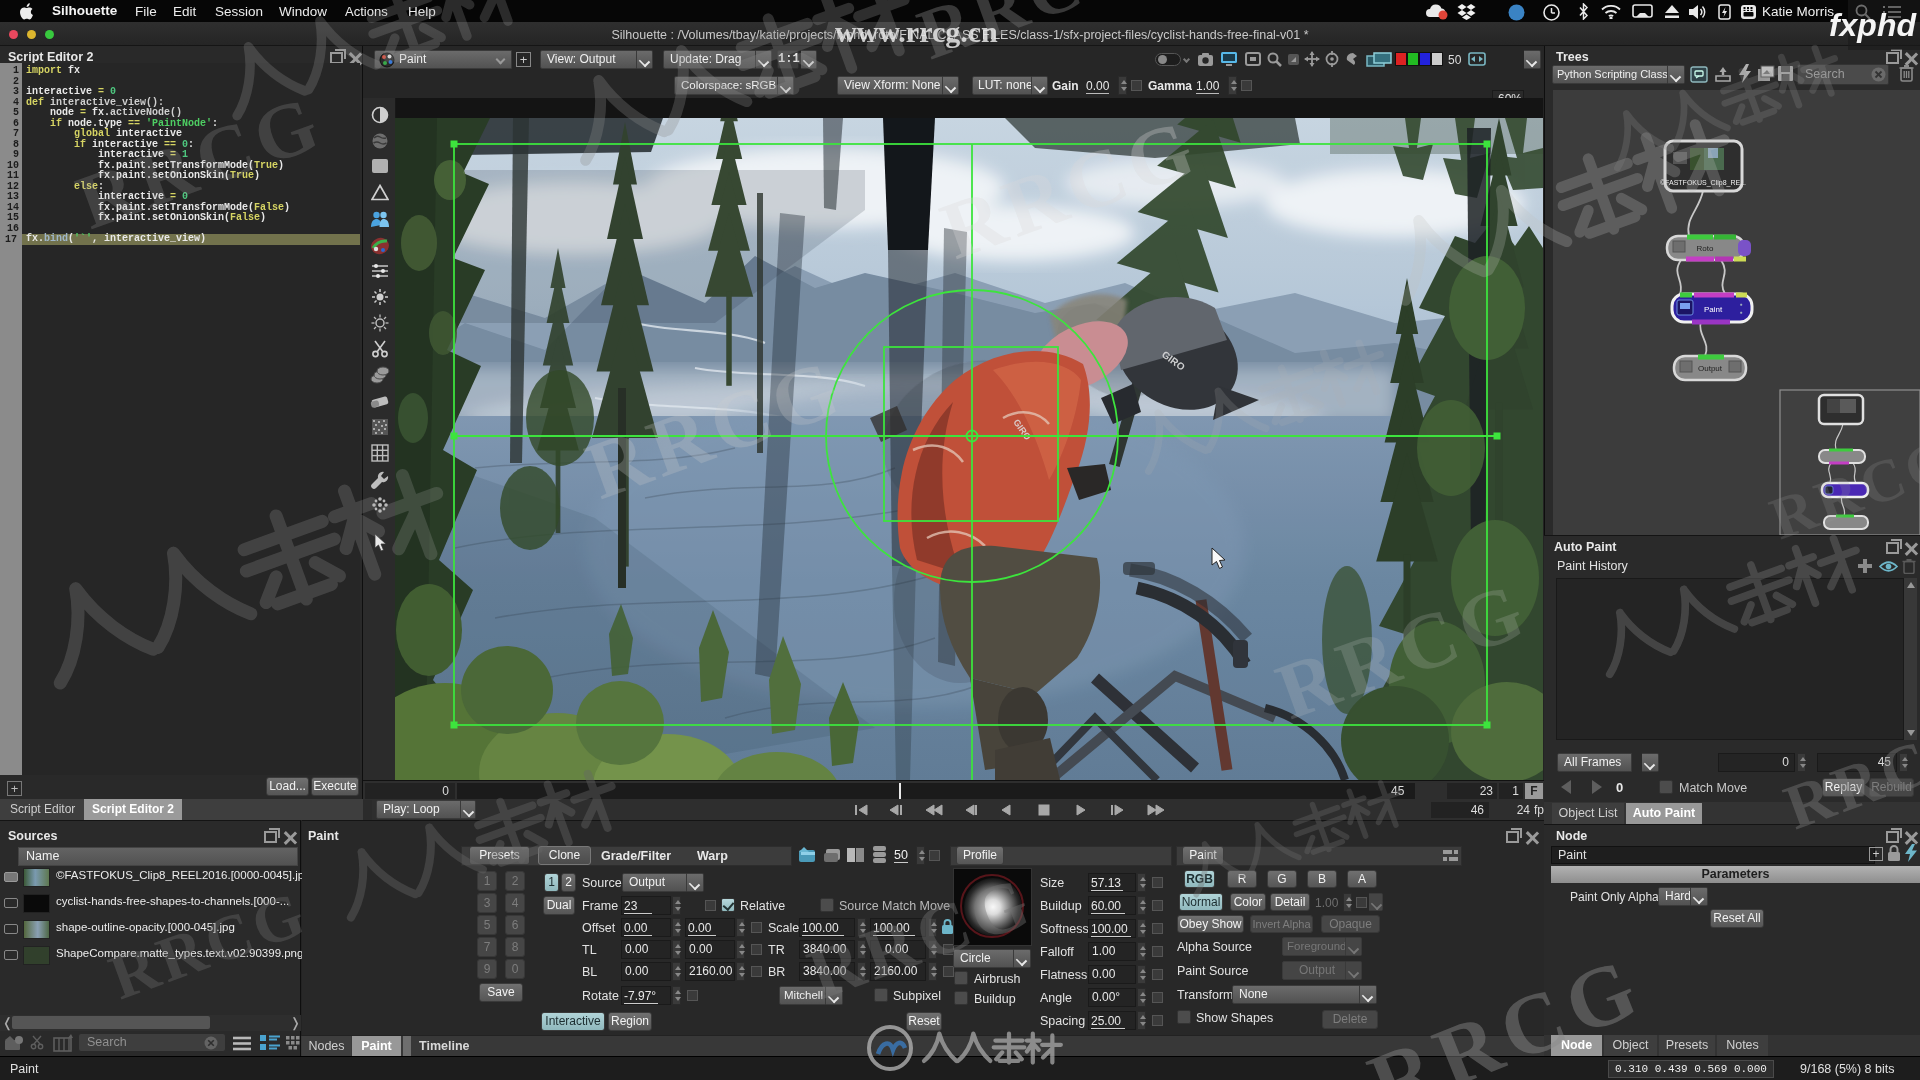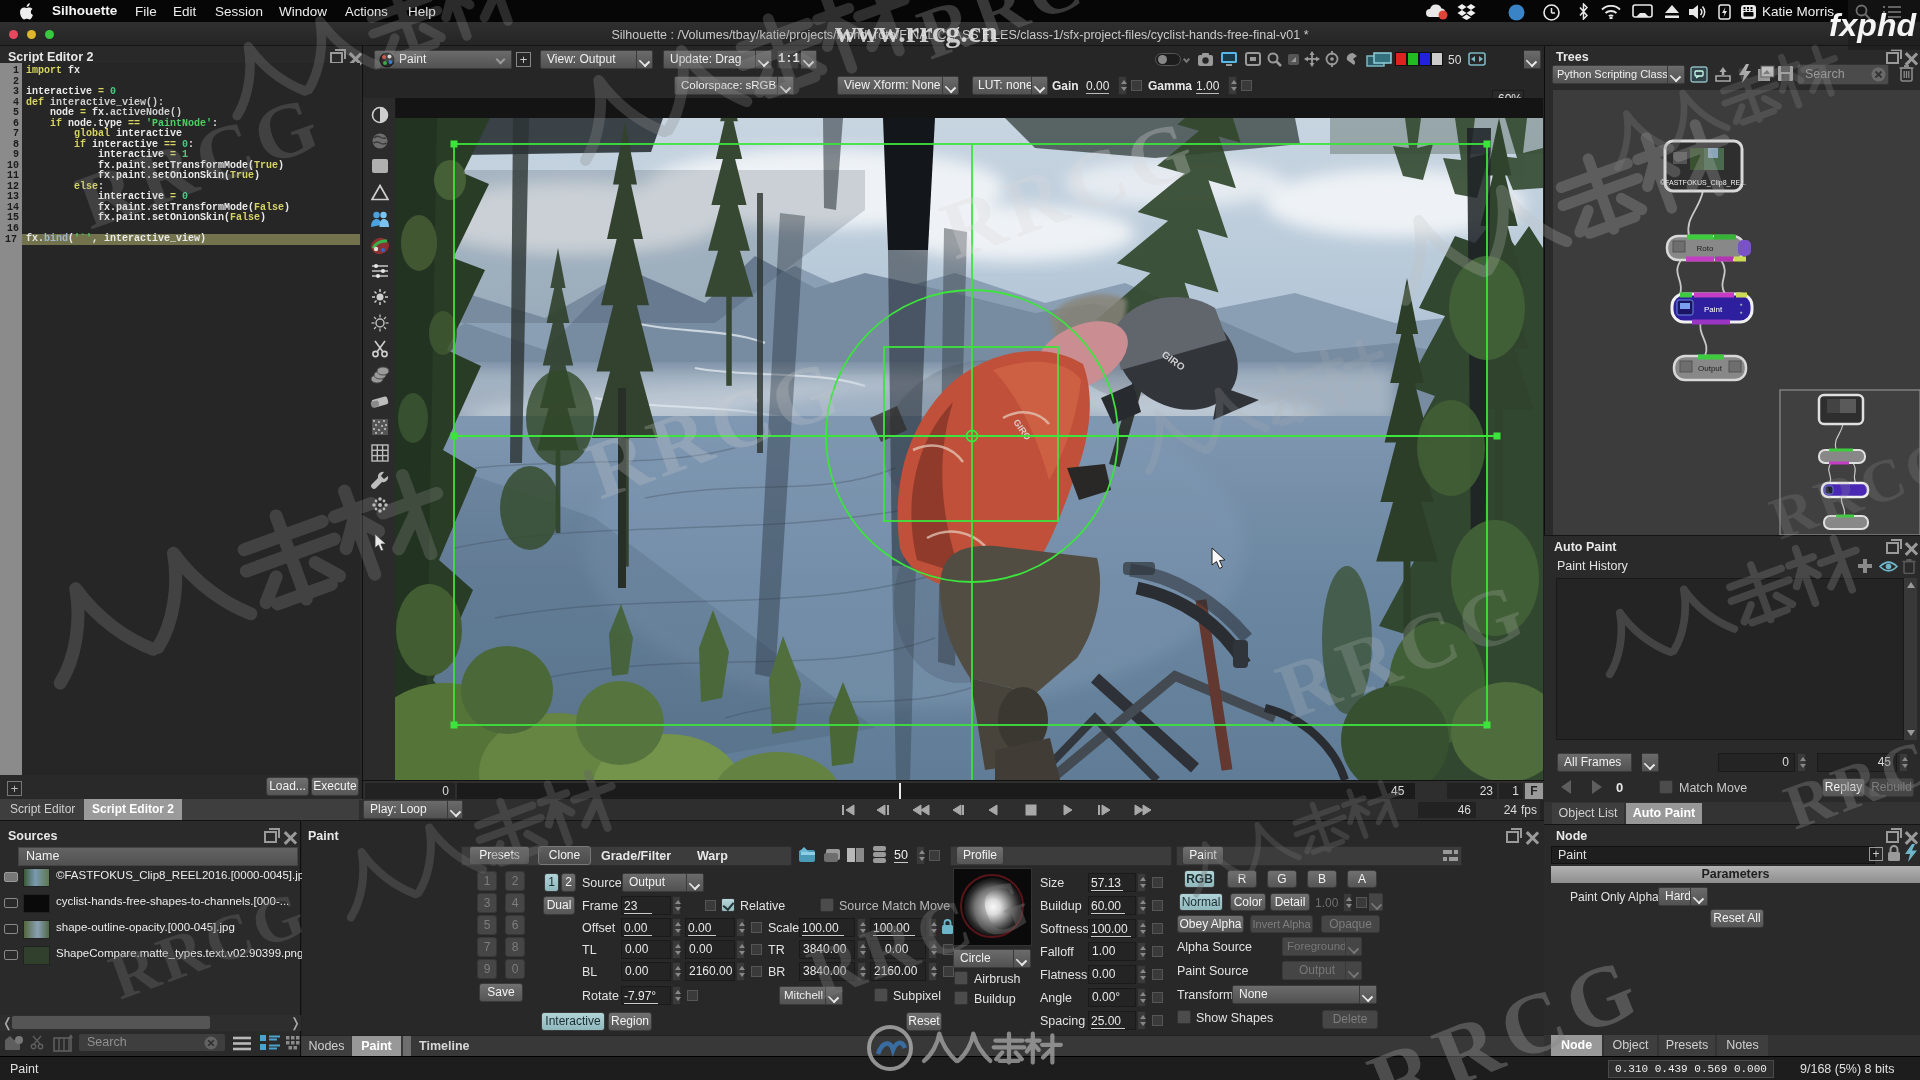--- a/index.html
+++ b/index.html
@@ -617,21 +617,21 @@
 
 <div class="abs" style="left:363px;top:780px;width:1181px;height:20px;background:#2e2e2e;border-top:1px solid #111;">
   <div class="abs" style="left:2px;top:2px;width:90px;height:16px;background:#222;color:#ddd;font-size:12px;text-align:right;line-height:16px;padding-right:6px;">0</div>
   <div class="abs" style="left:94px;top:2px;width:958px;height:16px;background:#1b1b1b;"></div>
   <div class="abs" style="left:536px;top:2px;width:2px;height:16px;background:#e8e8e8;"></div>
   <div class="abs" style="left:1028px;top:2px;color:#ddd;font-size:12px;line-height:16px;">45</div>
   <div class="abs" style="left:1084px;top:2px;width:50px;height:16px;background:#222;color:#ddd;font-size:12px;text-align:right;line-height:16px;padding-right:4px;">23</div>
   <div class="abs" style="left:1136px;top:2px;width:24px;height:16px;background:#222;color:#ddd;font-size:12px;text-align:right;line-height:16px;padding-right:4px;">1</div>
   <div class="abs" style="left:1162px;top:2px;width:18px;height:16px;background:#9a9a9a;color:#222;font-size:12px;font-weight:bold;text-align:center;line-height:16px;">F</div>
 </div>
-<div class="abs" style="left:359px;top:800px;width:1181px;height:20px;background:#2e2e2e;">
+<div class="abs" style="left:372px;top:800px;width:1181px;height:20px;background:#2e2e2e;">
   <div class="dd" style="left:4px;top:0px;width:85px;">Play: Loop</div>
   <div class="dda" style="left:89px;top:0px;width:15px;"></div>
   <div id="transport">
     <svg class="abs" style="left:482px;top:4px;" width="580" height="12" viewBox="0 0 580 12">
       <g fill="#a8a8a8" stroke="#a8a8a8">
         <line x1="2" y1="1" x2="2" y2="11" stroke-width="2"></line>
           <polygon points="5,6 13,1 13,11"></polygon>
         <polygon points="36,6 44,1 44,11"></polygon>
           <line x1="47" y1="1" x2="47" y2="11" stroke-width="2"></line>
         <polygon points="72,6 80,1 80,11"></polygon>
@@ -1108,21 +1108,21 @@
   <div class="btn" style="left:1267px;top:870px;width:30px;height:18px;line-height:16px;">G</div>
   <div class="btn" style="left:1307px;top:870px;width:30px;height:18px;line-height:16px;">B</div>
   <div class="btn" style="left:1347px;top:870px;width:30px;height:18px;line-height:16px;">A</div>
   <div class="btn teal" style="left:1179px;top:893px;width:44px;height:18px;line-height:16px;">Normal</div>
   <div class="btn" style="left:1230px;top:893px;width:36px;height:18px;line-height:16px;">Color</div>
   <div class="btn" style="left:1270px;top:893px;width:40px;height:18px;line-height:16px;">Detail</div>
   <div class="abs" style="left:1315px;top:896px;color:#6f6f6f;font-size:12px;">1.00</div>
   <div class="spin" style="left:1343px;top:893px;"></div>
   <div class="ico" style="left:1356px;top:897px;"></div>
   <div class="dda dis" style="left:1369px;top:893px;width:14px;height:18px;"></div>
-  <div class="btn" style="left:1177px;top:915px;width:67px;height:18px;line-height:16px;">Obey Alpha</div>
+  <div class="btn" style="left:1177px;top:915px;width:67px;height:18px;line-height:16px;">Obey Show</div>
   <div class="btn dis" style="left:1250px;top:915px;width:63px;height:18px;line-height:16px;font-size:11px;">Invert Alpha</div>
   <div class="btn dis" style="left:1321px;top:915px;width:59px;height:18px;line-height:16px;">Opaque</div>
   <div class="lbl" style="left:1177px;top:940px;">Alpha Source</div>
   <div class="dd dis" style="left:1282px;top:937px;width:64px;font-size:11.5px;padding-left:4px;">Foreground</div>
   <div class="dda dis" style="left:1346px;top:937px;width:16px;"></div>
   <div class="lbl" style="left:1177px;top:964px;">Paint Source</div>
   <div class="dd dis" style="left:1282px;top:961px;width:64px;">Output</div>
   <div class="dda dis" style="left:1346px;top:961px;width:16px;"></div>
   <div class="lbl" style="left:1177px;top:988px;">Transform</div>
   <div class="dd" style="left:1232px;top:985px;width:128px;">None</div>

